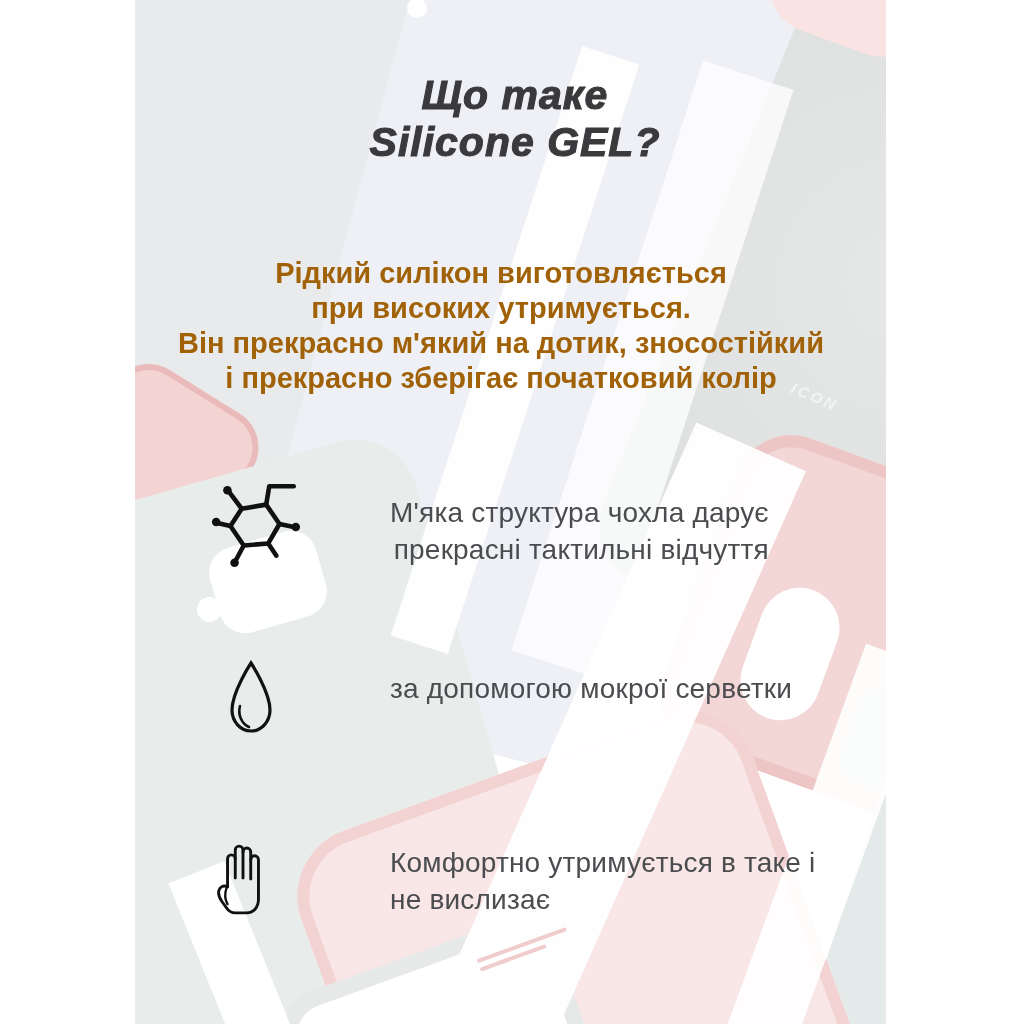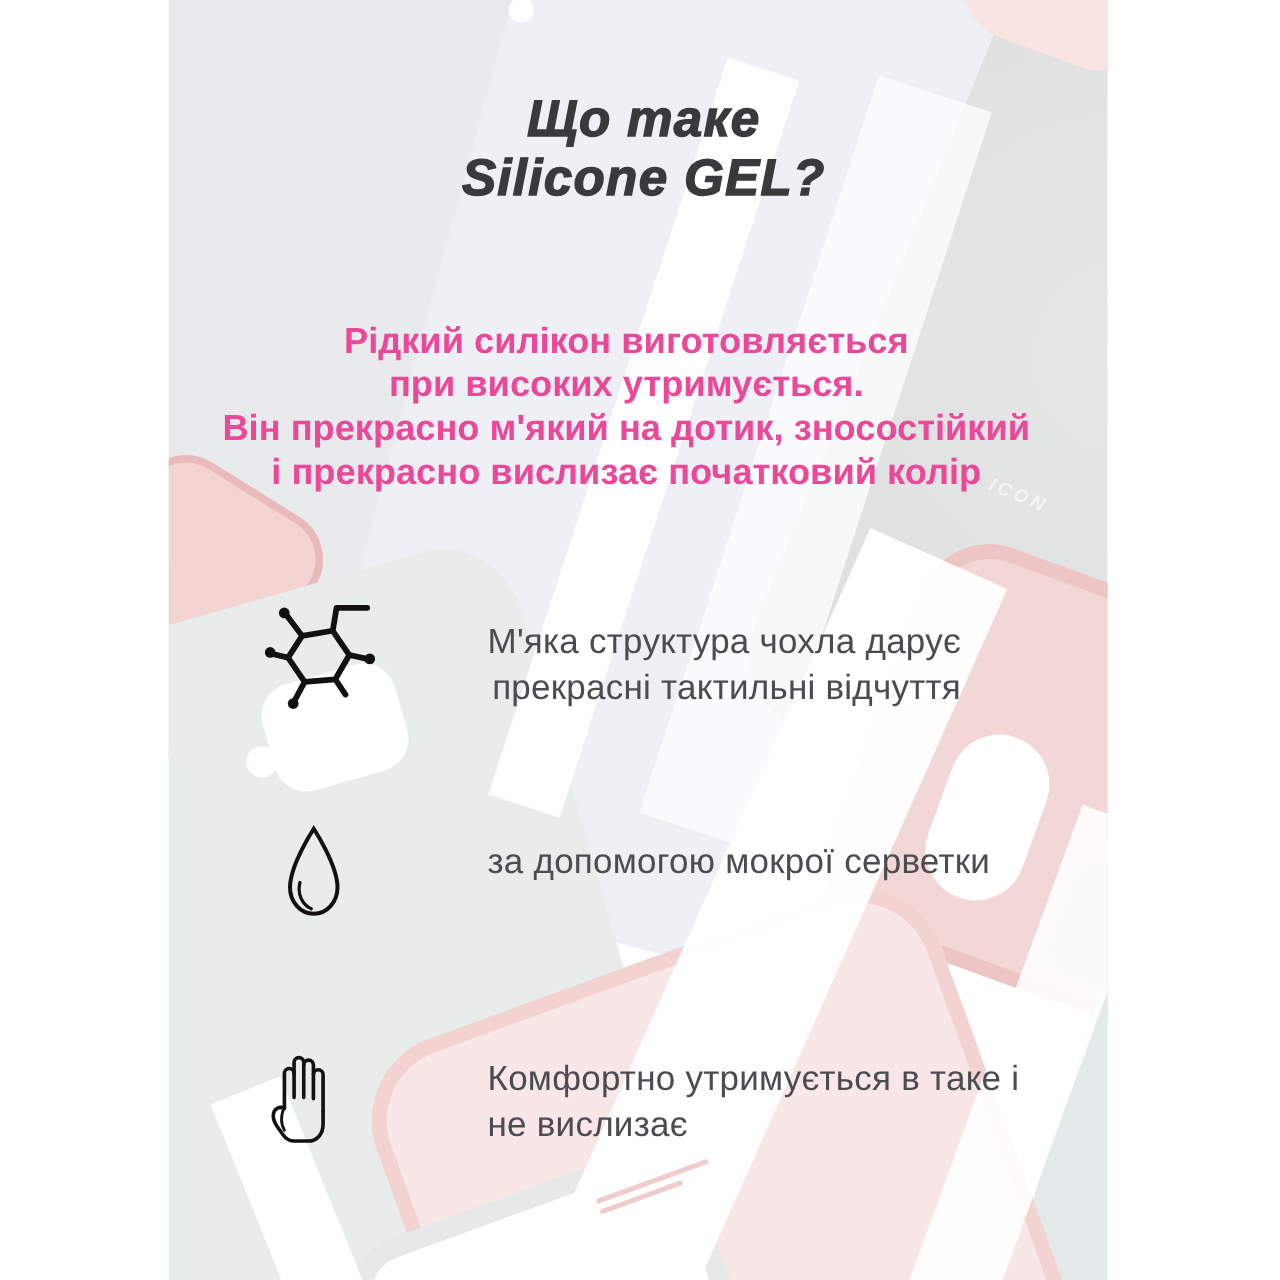--- a/index.html
+++ b/index.html
@@ -9,21 +9,21 @@
   .piece{position:absolute;}
   .beam{position:absolute;}
   .wm{position:absolute;font-weight:700;font-style:italic;white-space:nowrap;}
   .wm-sub{position:absolute;}
   .wm-sub i{display:block;height:4px;border-radius:2px;background:#f0cccc;margin-top:5px;}
   .txt{position:absolute;color:#4a4c4f;}
   .title{top:72px;left:0;width:1030px;text-align:center;font-size:41px;line-height:47px;
          font-weight:700;font-style:italic;color:#3a3a3d;letter-spacing:1px;
          -webkit-text-stroke:1.1px #3a3a3d;}
   .intro{top:256px;left:0;width:1002px;text-align:center;font-size:29px;line-height:35px;
-         font-weight:700;color:#ec4899;}
+         font-weight:700;color:#a16207;}
   .feature-text{font-size:28px;line-height:37px;font-weight:400;letter-spacing:.2px;}
   .feature-text span{display:block;}
   .intro span{display:block;}
   .icon{position:absolute;}
 </style>
 </head>
 <body>
 
 <div class="page">
 
@@ -61,21 +61,21 @@
 
   <div class="txt title">
     <span style="display:block;">Що таке</span>
     <span style="display:block;">Silicone GEL?</span>
   </div>
 
   <div class="txt intro">
     <span>Рідкий силікон виготовляється</span>
     <span>при високих утримується.</span>
     <span>Він прекрасно м'який на дотик, зносостійкий</span>
-    <span>і прекрасно вислизає початковий колір</span>
+    <span>і прекрасно зберігає початковий колір</span>
   </div>
 
   <svg class="icon" style="left:212px;top:474px;" width="90" height="98" viewBox="0 0 88 96" fill="none" stroke="#111" stroke-width="4.5" stroke-linecap="round" stroke-linejoin="round">
     <path d="M29 34 L53 30 L66 49 L55 68 L31 70 L18 51 Z"></path>
     <path d="M29 34 L17 18"></path>
     <path d="M53 30 L56 12 L80 12"></path>
     <path d="M18 51 L5 48"></path>
     <path d="M66 49 L80 52"></path>
     <path d="M31 70 L23 85"></path>
     <path d="M55 68 L63 80"></path>

